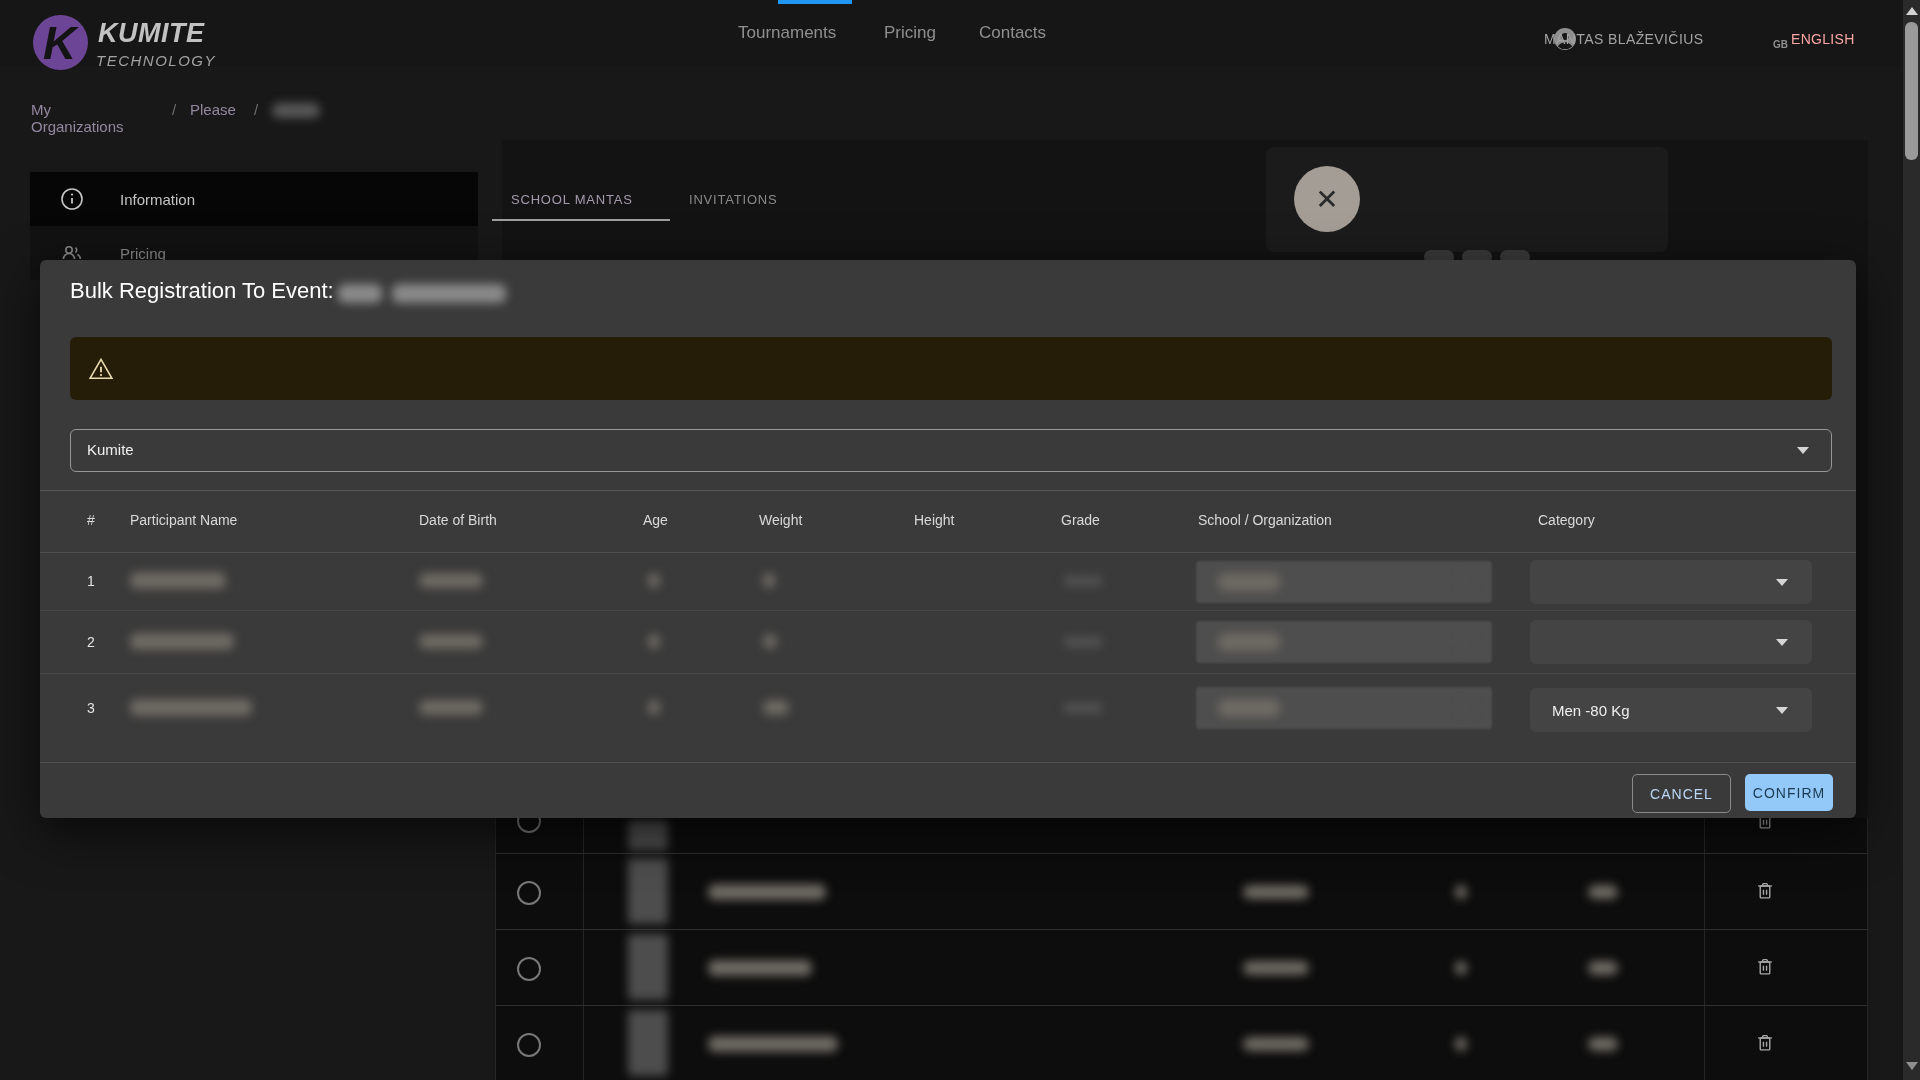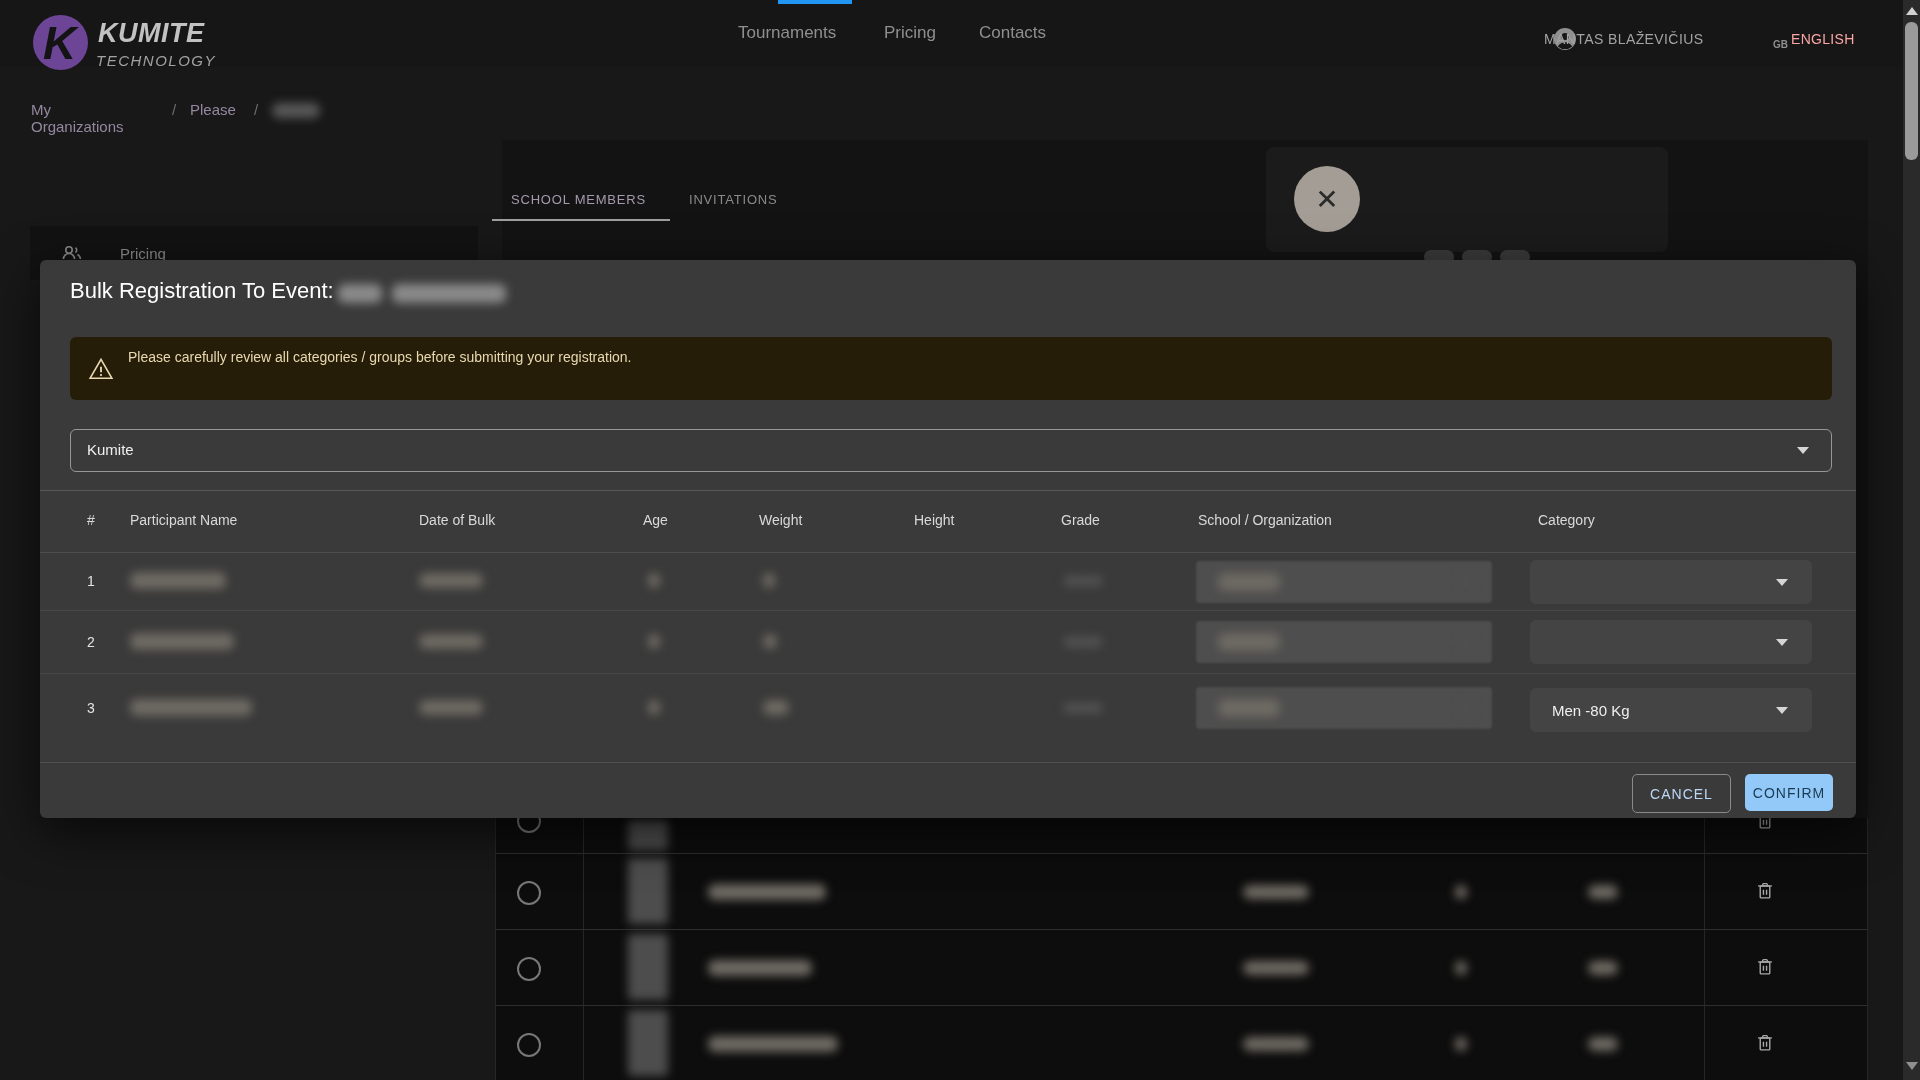--- a/index.html
+++ b/index.html
@@ -106,31 +106,39 @@
   <div class="abs" style="left:0;top:0;">
     <span class="abs crumb" style="left:31px;">My Organizations</span>
     <span class="abs crumb crumb-sep" style="left:172px;">/</span>
     <span class="abs crumb" style="left:190px;">Please</span>
     <span class="abs crumb crumb-sep" style="left:254px;">/</span>
     <span class="abs blob" style="left:272px;top:103px;width:48px;height:15px;background:#585858;"></span>
   </div>
 
   <div class="abs main-panel"></div>
 
+  <div class="abs sidebar-row sr-active">
+    <svg class="sb-icon" viewBox="0 0 24 24">
+      <circle cx="12" cy="12" r="10" fill="none" stroke="#c4c4c4" stroke-width="1.6"></circle>
+      <line x1="12" y1="11" x2="12" y2="16.5" stroke="#c4c4c4" stroke-width="1.8"></line>
+      <circle cx="12" cy="7.6" r="1.1" fill="#c4c4c4"></circle>
+    </svg>
+    <span class="lbl">Information</span>
+  </div>
   <div class="abs sidebar-row sr-idle">
     <svg class="sb-icon" viewBox="0 0 24 24">
       <circle cx="9" cy="9" r="3.2" fill="none" stroke="#8a8a8a" stroke-width="1.6"></circle>
       <path d="M3.5 18a5.5 5.5 0 0 1 11 0" fill="none" stroke="#8a8a8a" stroke-width="1.6"></path>
       <path d="M15.5 6.6a3.2 3.2 0 0 1 0 5" fill="none" stroke="#8a8a8a" stroke-width="1.6"></path>
       <path d="M17.5 13.5a5.5 5.5 0 0 1 3 4.5" fill="none" stroke="#8a8a8a" stroke-width="1.6"></path>
     </svg>
     <span class="lbl">Pricing</span>
   </div>
 
-  <div class="abs tab" style="left:511px;color:#a59aad;">SCHOOL MEMBERS</div>
+  <div class="abs tab" style="left:511px;color:#a59aad;">SCHOOL MANTAS</div>
   <div class="abs tab" style="left:689px;color:#8a8a8a;">INVITATIONS</div>
   <div class="abs tab-underline"></div>
 
   <div class="abs bg-card"></div>
   <div class="abs close-circle">✕</div>
   <div class="abs dot" style="left:1424px;"></div>
   <div class="abs dot" style="left:1462px;"></div>
   <div class="abs dot" style="left:1500px;"></div>
 
   <div class="abs bg-table">
@@ -204,33 +212,32 @@
     <div class="abs blob" style="left:298px;top:24px;width:44px;height:19px;background:#8a8a8a;"></div>
     <div class="abs blob" style="left:352px;top:24px;width:114px;height:19px;background:#8a8a8a;"></div>
 
     <div class="abs warn">
       <svg class="abs warn-icon" viewBox="0 0 24 24">
         <path d="M12 3.2 22 20.5 H2 Z" fill="none" stroke="#e9d9b0" stroke-width="1.5"></path>
         <line x1="12" y1="10" x2="12" y2="15" stroke="#e9d9b0" stroke-width="1.7"></line>
         <circle cx="12" cy="17.6" r="1" fill="#e9d9b0"></circle>
       </svg>
       <div class="abs warn-text">
-        <div>Please carefully review all categories / groups before submitting your registration.</div>
       </div>
     </div>
 
     <div class="abs dd discipline">
       <span class="abs dd-value" style="left:16px;top:11px;">Kumite</span>
       <span class="abs caret" style="right:22px;top:17px;"></span>
     </div>
 
     <div class="abs thead-line"></div>
     <div class="abs th" style="left:47px;">#</div>
     <div class="abs th" style="left:90px;">Participant Name</div>
-    <div class="abs th" style="left:379px;">Date of Bulk</div>
+    <div class="abs th" style="left:379px;">Date of Birth</div>
     <div class="abs th" style="left:603px;">Age</div>
     <div class="abs th" style="left:719px;">Weight</div>
     <div class="abs th" style="left:874px;">Height</div>
     <div class="abs th" style="left:1021px;">Grade</div>
     <div class="abs th" style="left:1158px;">School / Organization</div>
     <div class="abs th" style="left:1490px;margin-left:8px;">Category</div>
     <div class="abs thead-bottom"></div>
 
     <div class="abs rownum" style="left:47px;top:313px;">1</div>
     <div class="abs blob" style="left:90px;top:312px;width:96px;height:17px;"></div>

